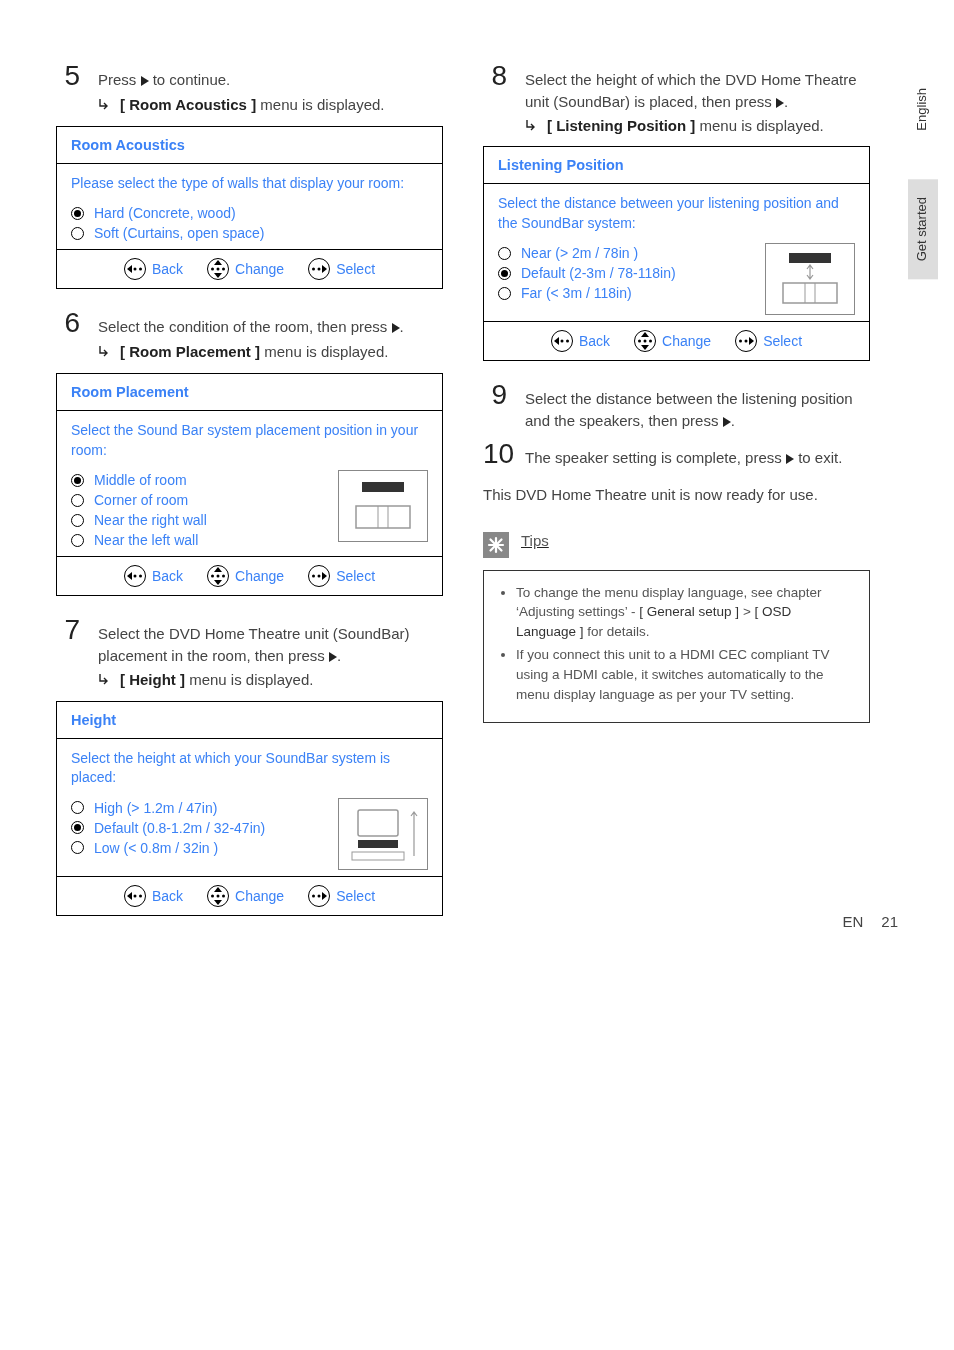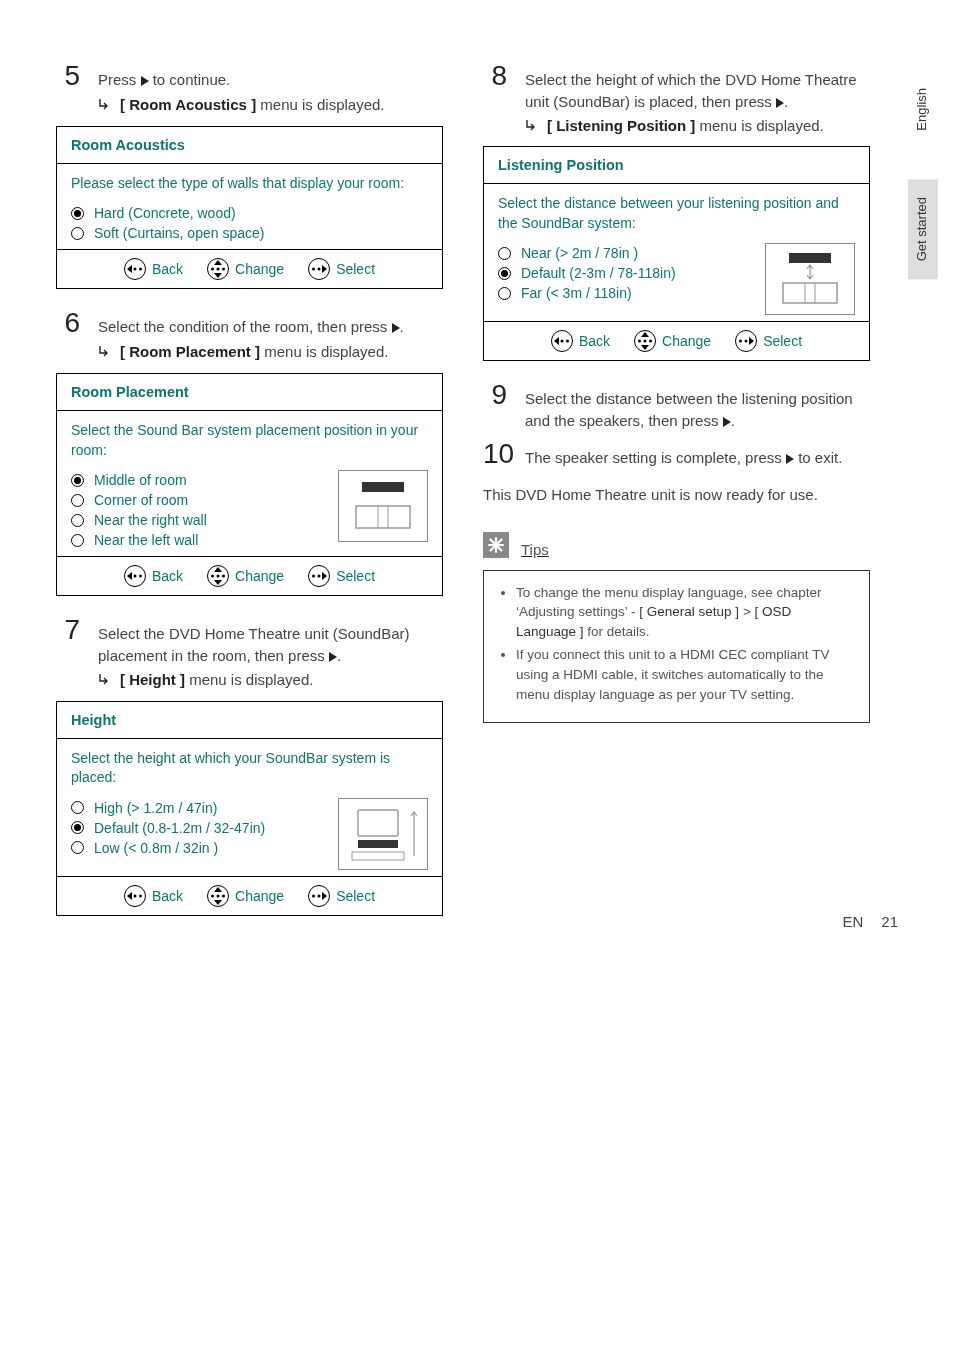--- a/index.html
+++ b/index.html
@@ -55,21 +55,21 @@
     border-left:8px solid #222;
     border-top:5px solid transparent;
     border-bottom:5px solid transparent;
     vertical-align: -1px;
   }
   
   .osd {
     border: 1px solid #000;
     margin: 4px 0 18px 0;
     font-family: Arial, Helvetica, sans-serif;
-    color: #0f766e;
+    color: #3b82f6;
   }
   .osd-title {
     border-bottom: 1px solid #000;
     font-weight: bold;
     padding: 10px 14px;
     font-size: 14.5px;
   }
   .osd-body {
     padding: 10px 14px 6px 14px;
     font-size: 14px;
@@ -123,21 +123,21 @@
     border: 1px solid #888;
     height: 72px;
     position: relative;
     background: #fff;
     display:flex; align-items:center; justify-content:center;
   }
   .illus svg { }
   
   .tips-wrap { margin-top: 26px; }
   .tips-head {
-    display:flex; align-items:flex-end; gap:12px; margin-bottom:12px;text-decoration:underline;
+    display:flex; align-items:flex-start; gap:12px; margin-bottom:12px;text-decoration:underline;
   }
   .tips-icon {
     width: 26px; height: 26px; background:#888; display:flex;
     align-items:center; justify-content:center; color:#fff;
   }
   .tips-title { font-size: 15px; color:#555; }
   .tips-box {
     border: 1px solid #333;
     padding: 12px 16px 14px 16px;
     font-size: 13.5px;

